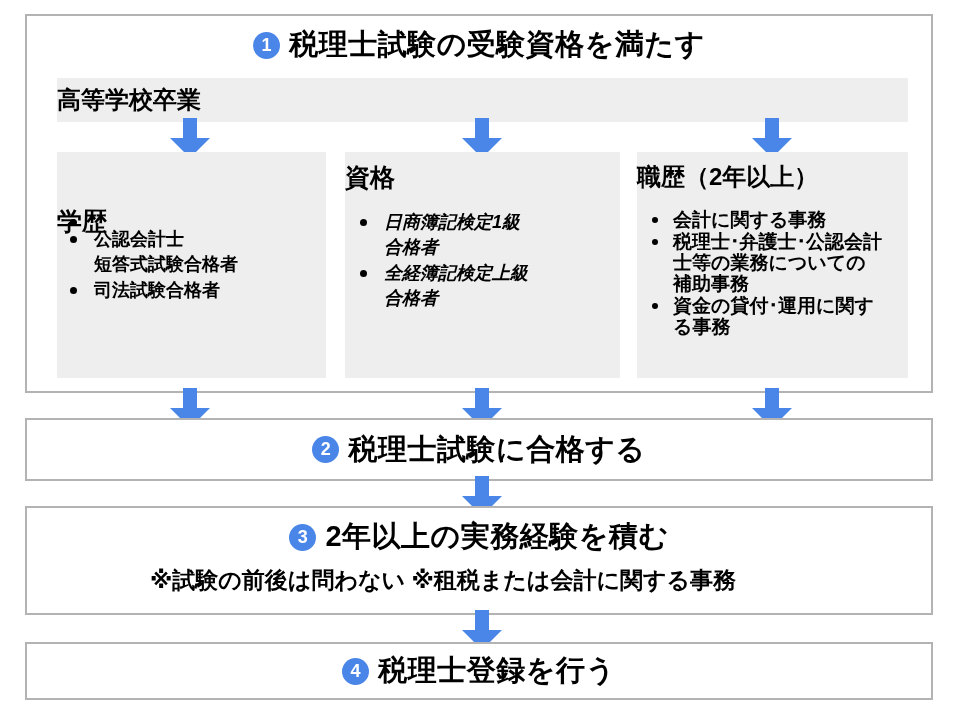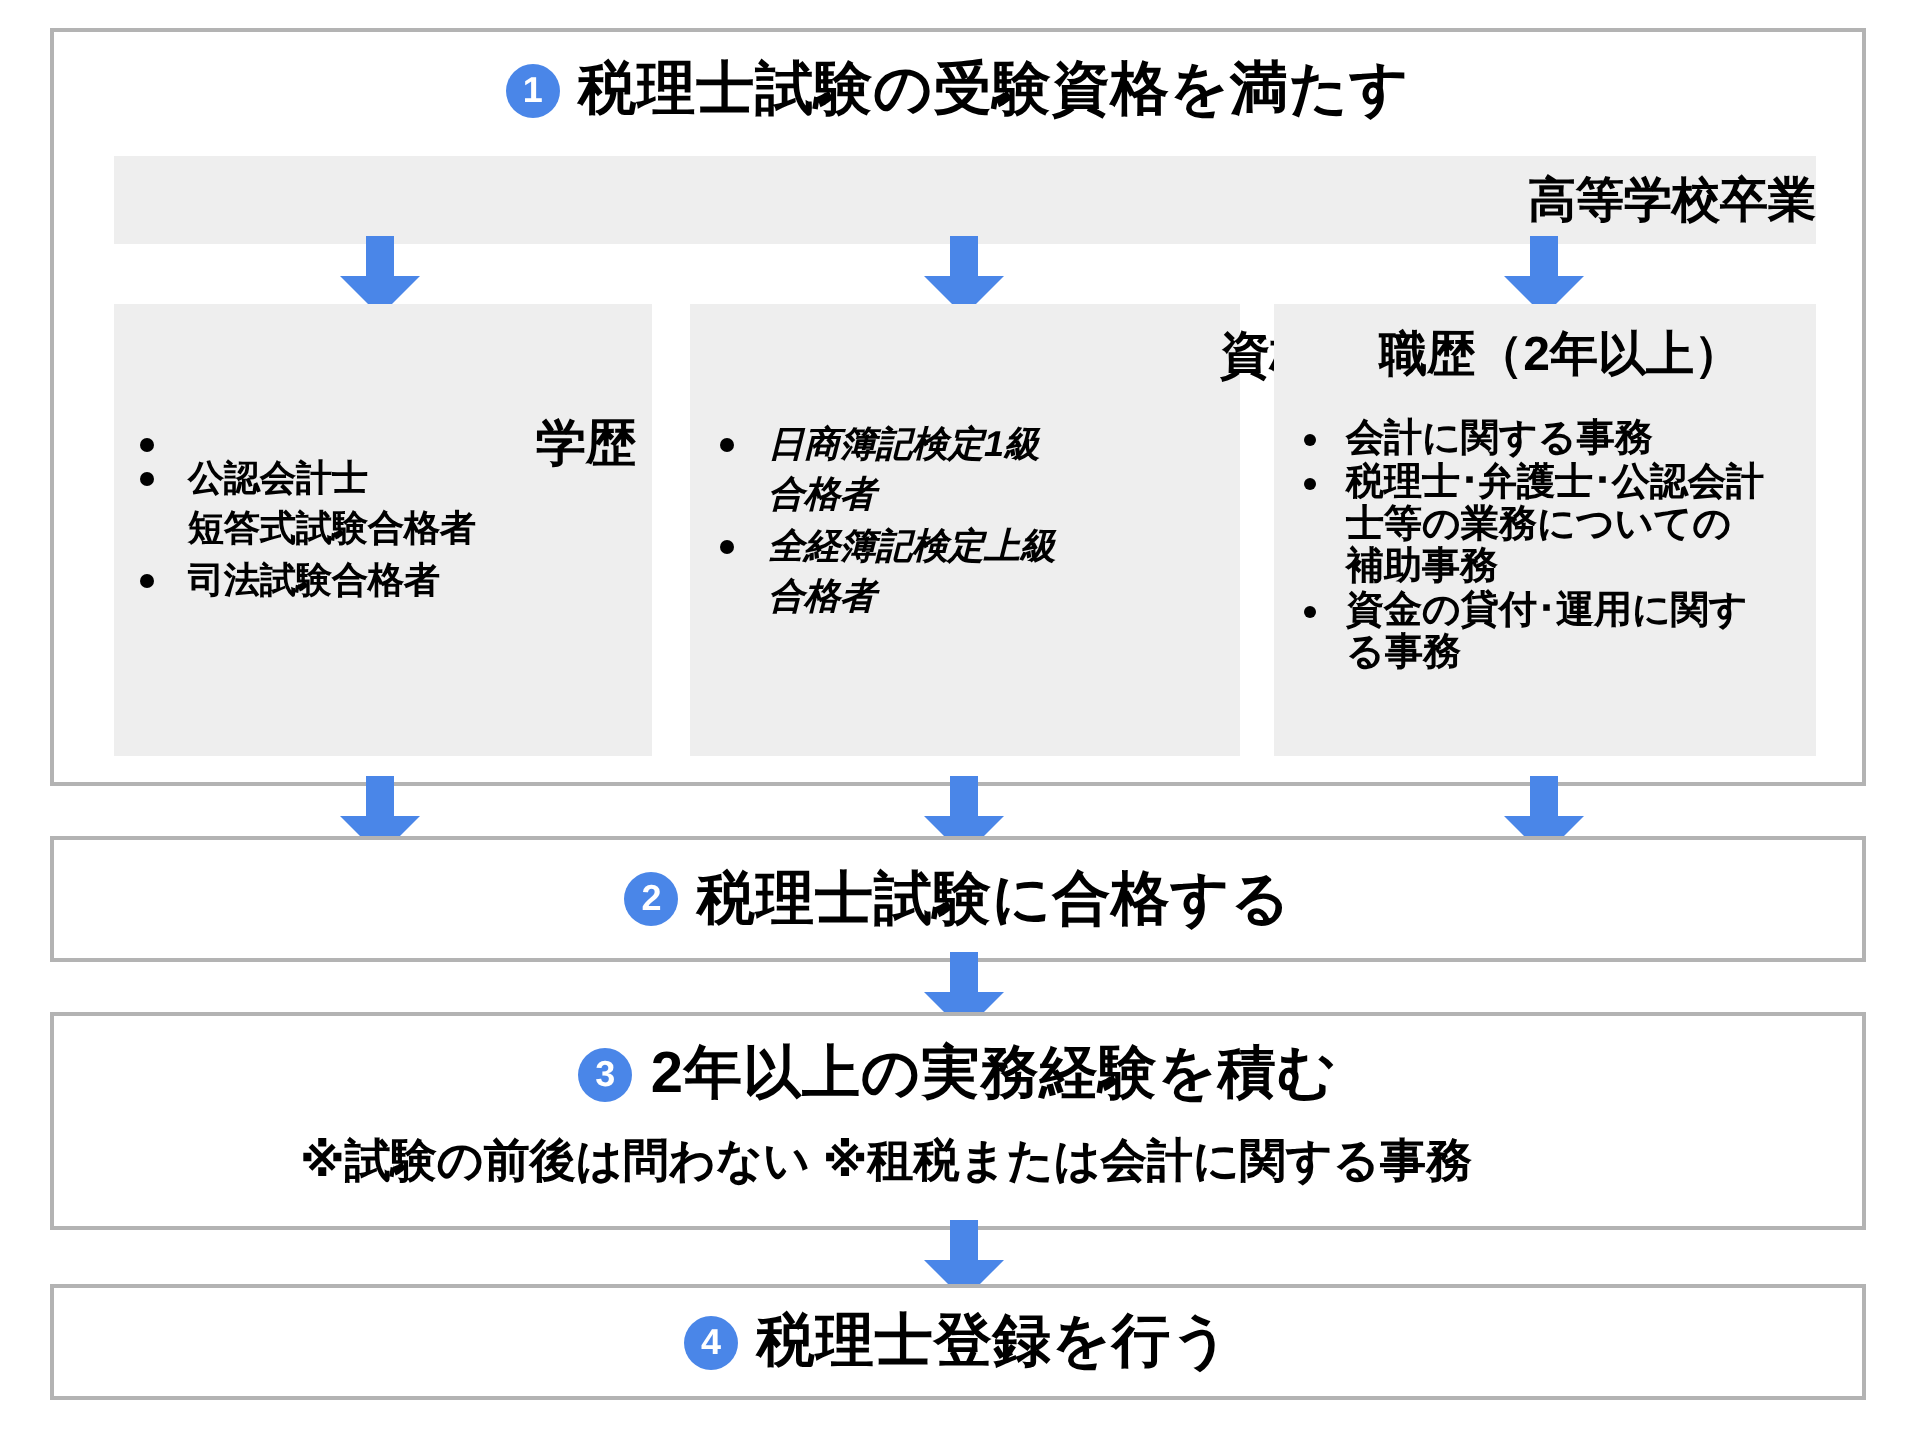--- a/index.html
+++ b/index.html
@@ -73,21 +73,21 @@
     text-align: center;
     font-weight: bold;
     font-size: 23px;
     white-space: nowrap;
   }
 
   
   .panel-title {
     position: absolute;
     width: 100%;
-    text-align: right;
+    text-align: left;
     font-weight: bold;
     white-space: nowrap;
   }
 
   
   .bullets {
     position: absolute;
     margin: 0;
     padding: 0;
     list-style: none;
@@ -173,21 +173,21 @@
       <span class="txt">公認会計士
 短答式試験合格者</span>
     </li>
     <li>
       <span class="dot"></span>
       <span class="txt">司法試験合格者</span>
     </li>
   </ul>
 
   <div class="gray-panel" style="left:345px; top:152px; width:275px; height:226px;"></div>
-  <div class="panel-title" style="left:345px; top:161px; width:275px; font-size:25px;padding-left:40px;">資格</div>
+  <div class="panel-title" style="left:345px; top:161px; width:275px; font-size:25px;">資格</div>
   <ul class="bullets big-list" style="left:360px; top:210px; width:255px;font-style:italic;">
     <li>
       <span class="dot"></span>
       <span class="txt">日商簿記検定1級
 合格者</span>
     </li>
     <li>
       <span class="dot"></span>
       <span class="txt">全経簿記検定上級
 合格者</span>

